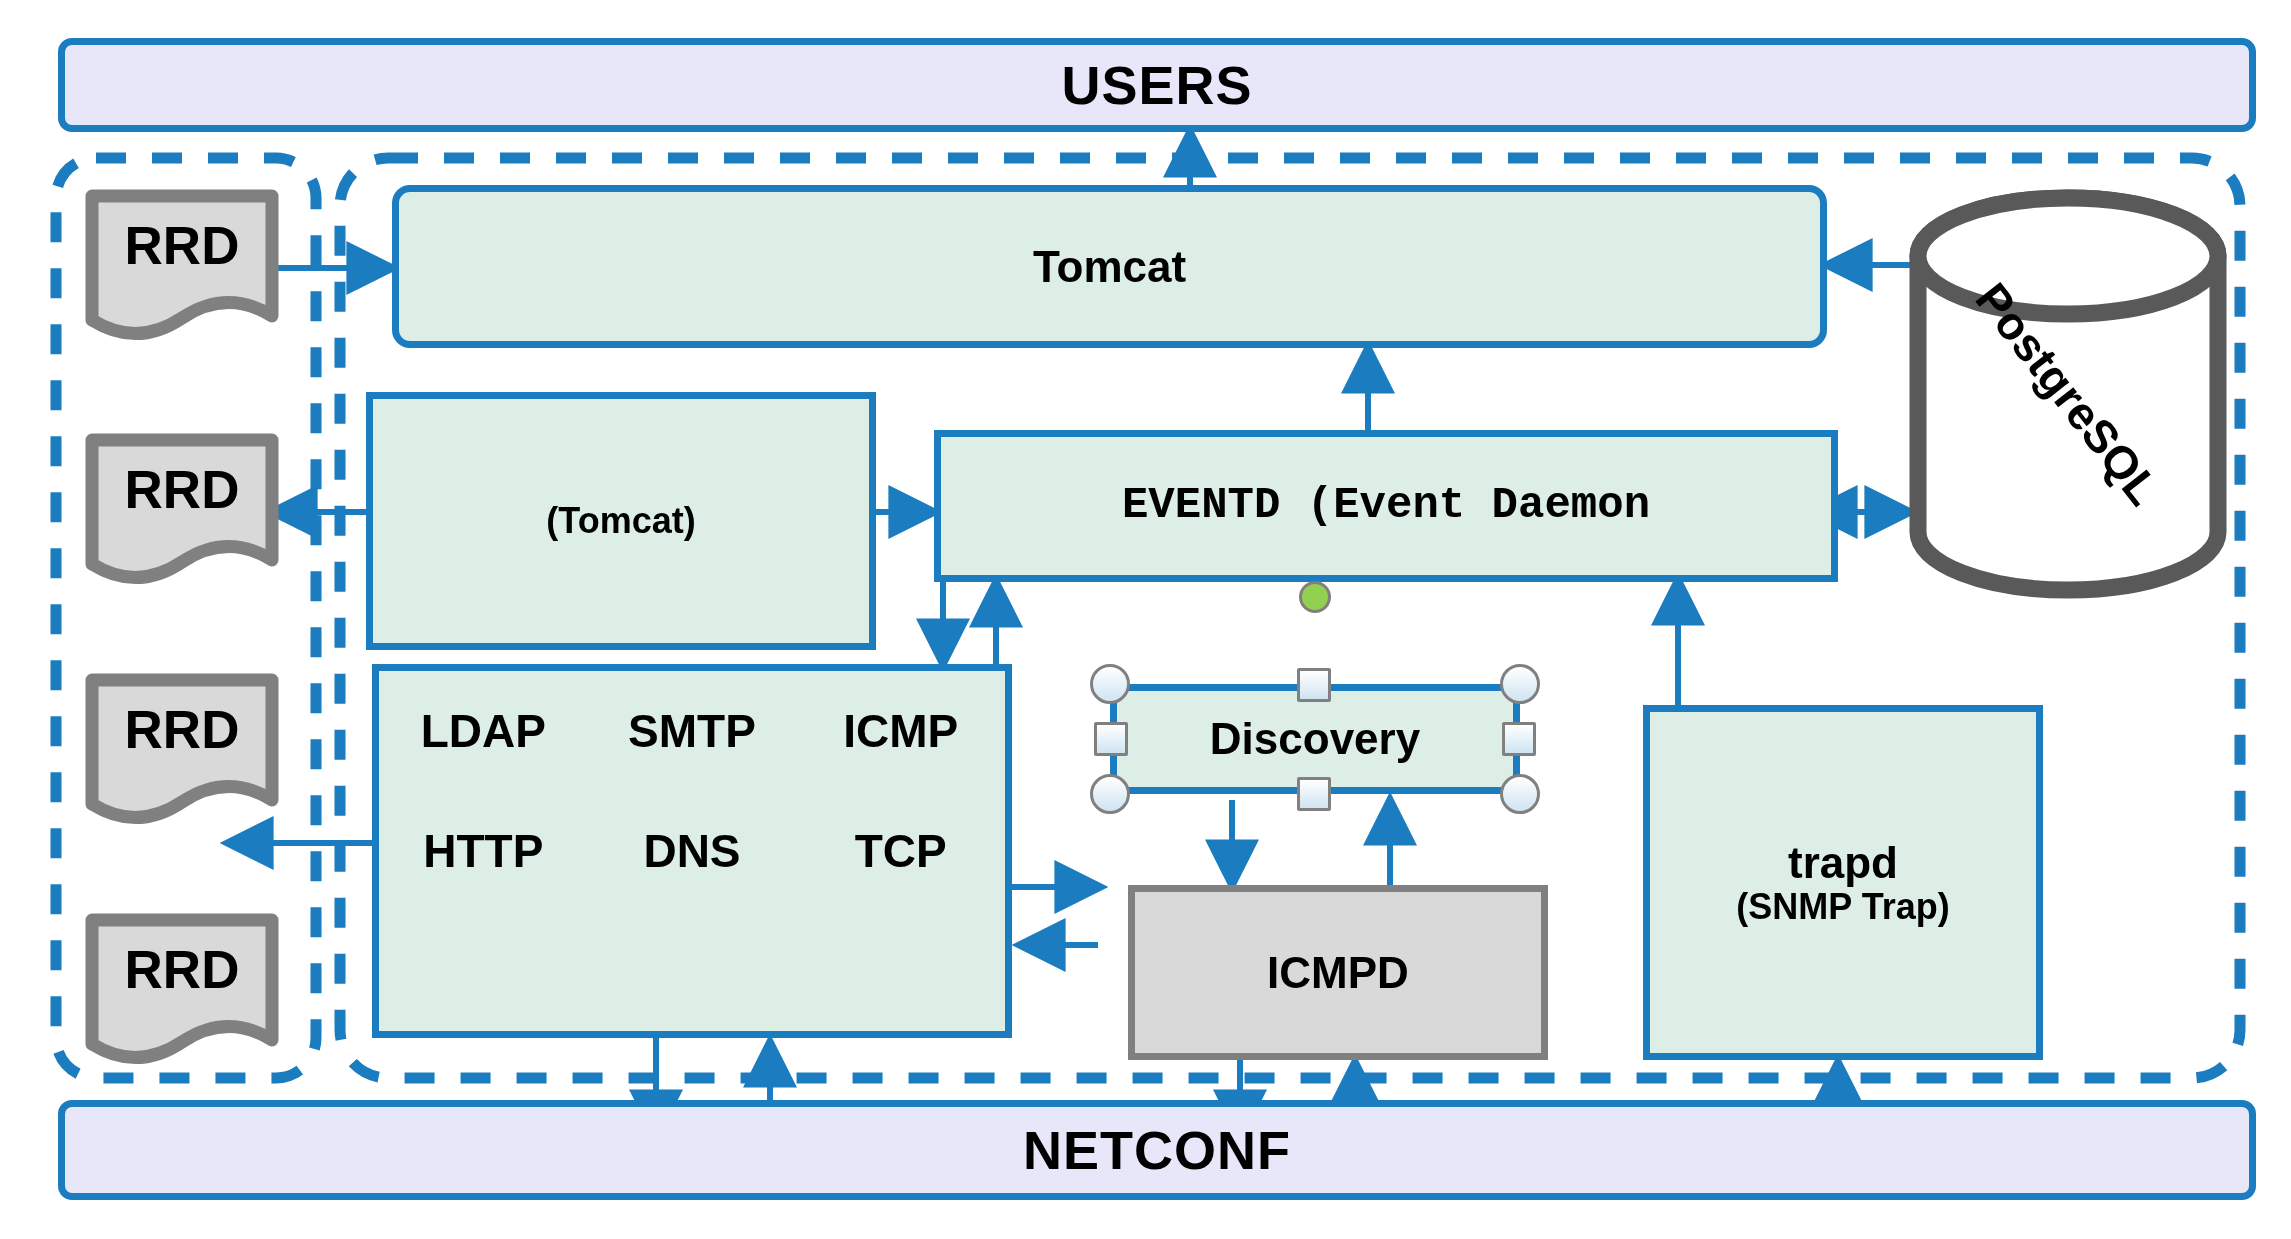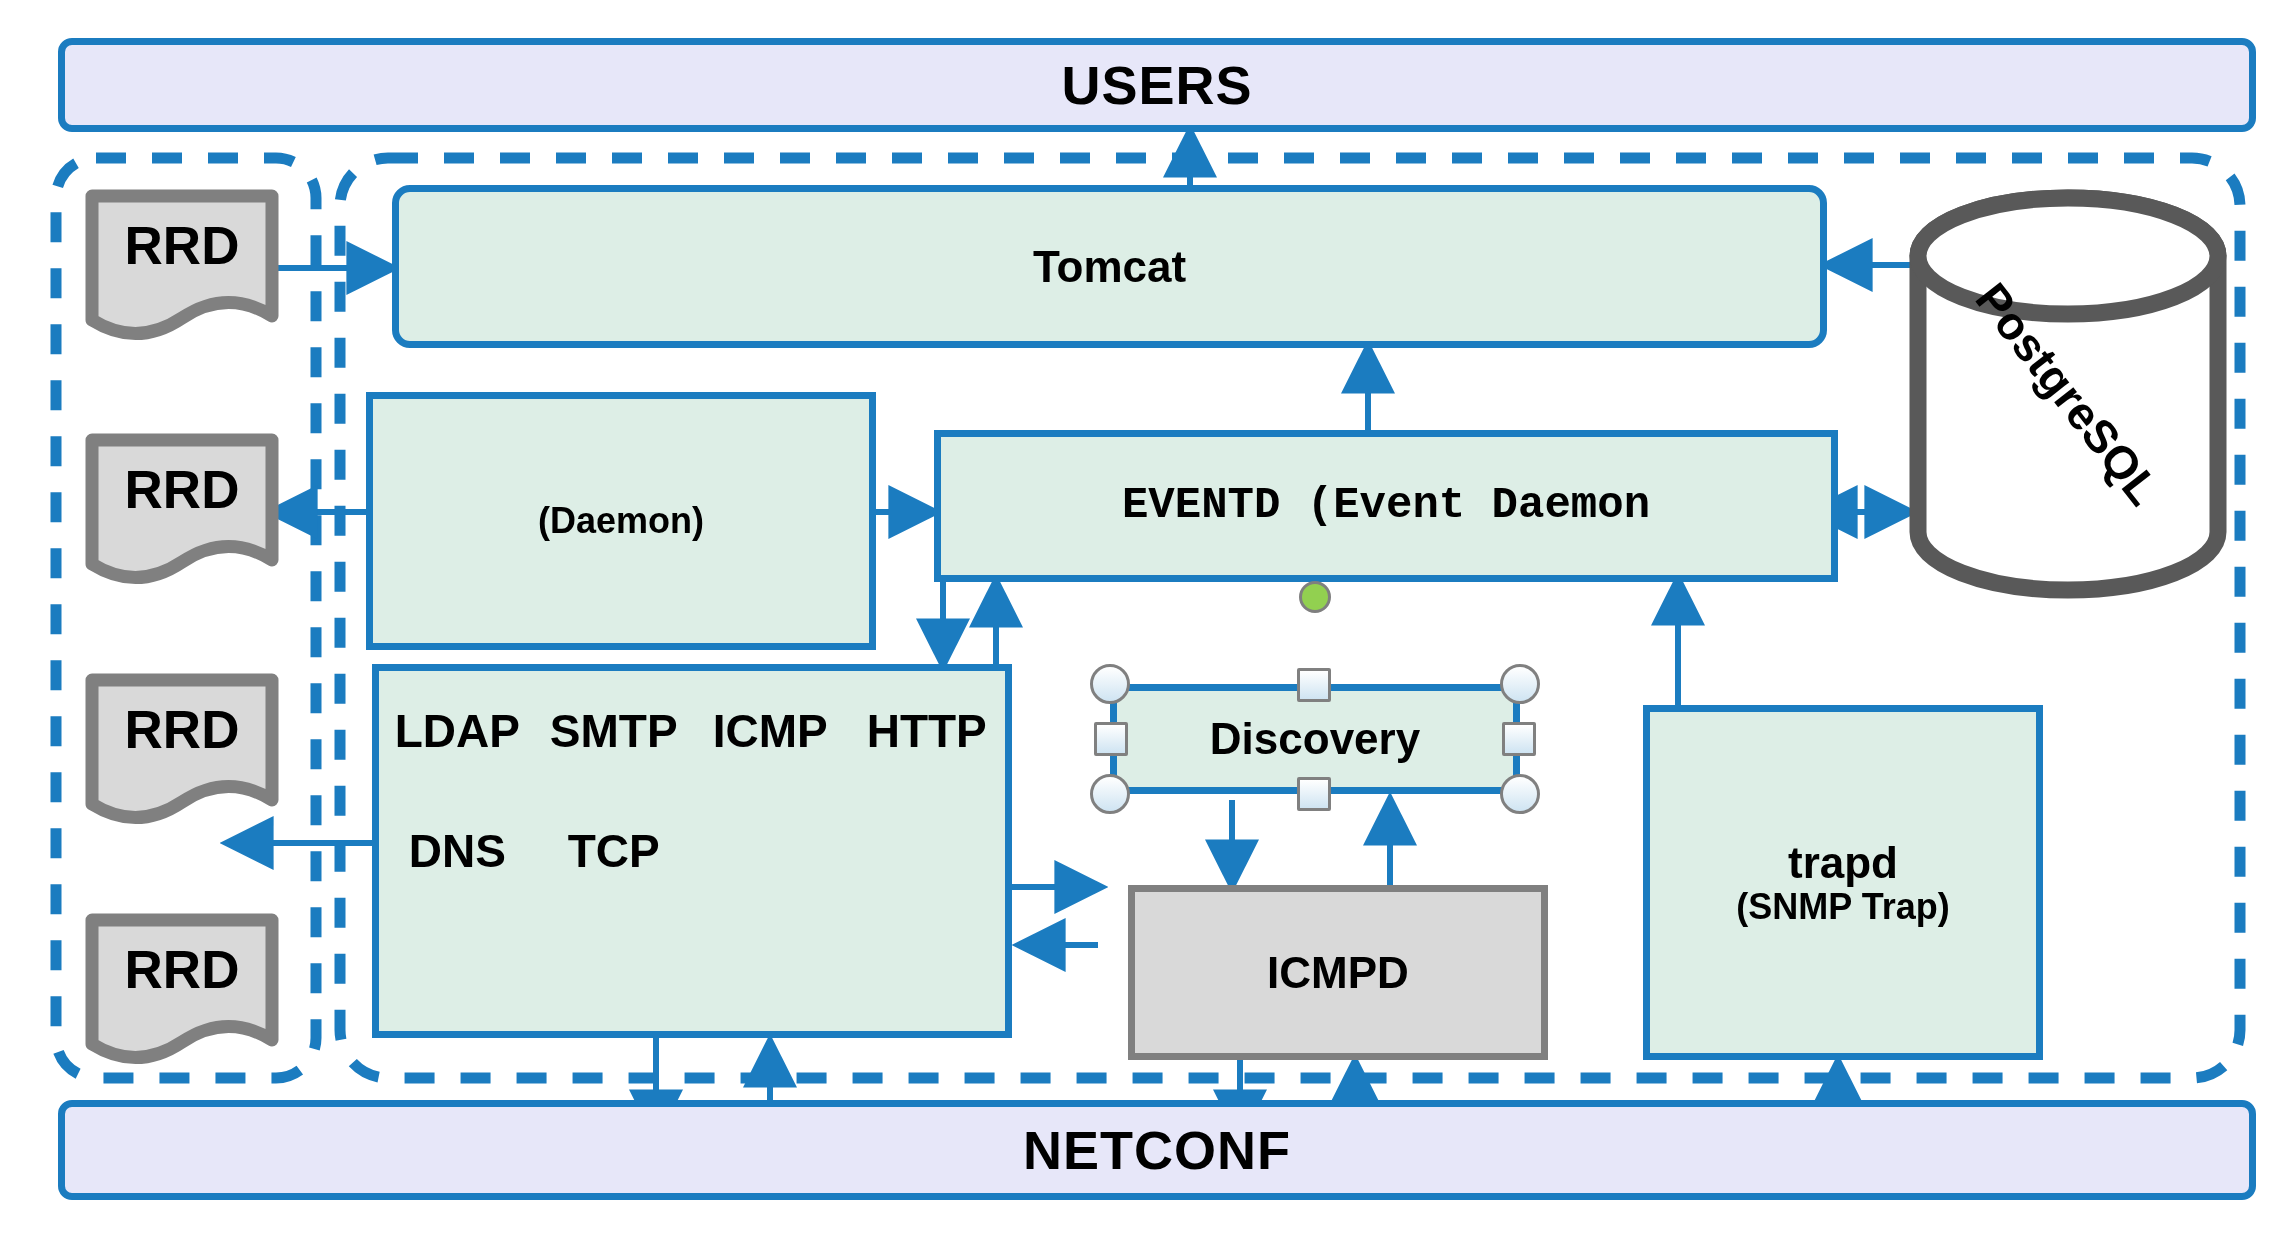--- a/index.html
+++ b/index.html
@@ -63,21 +63,21 @@
     display: block;
     font-size: 36px;
     font-weight: bold;
   }
   .svc-grid {
     position: absolute;
     box-sizing: border-box;
     background: #ddeee6;
     border: 7px solid #1b7cc0;
     display: grid;
-    grid-template-columns: 1fr 1fr 1fr 1fr;
+    grid-template-columns: 1fr 1fr 1fr;
     grid-template-rows: 1fr 1fr 1fr;
     align-items: center;
     justify-items: center;
     font-weight: bold;
     font-size: 46px;
     color: #000;
     z-index: 5;
   }
   .rrd {
     position: absolute;
@@ -234,21 +234,21 @@
 
   <div class="node banner" style="left:58px; top:1100px; width:2198px; height:100px;">
     <span>NETCONF</span>
   </div>
 
   <div class="node greenbox rounded" style="left:392px; top:185px; width:1435px; height:163px;">
     <span>Tomcat</span>
   </div>
 
   <div class="node greenbox" style="left:366px; top:392px; width:510px; height:258px; flex-direction:column;">
-    <span class="sub">(Daemon)</span>
+    <span class="sub">(Tomcat)</span>
   </div>
 
   <div class="node greenbox" style="left:934px; top:430px; width:904px; height:152px;font-family:Liberation Mono, monospace;">
     <span>EVENTD (Event Daemon</span>
   </div>
 
   <div class="svc-grid" style="left:372px; top:664px; width:640px; height:374px;">
     <span>LDAP</span>
     <span>SMTP</span>
     <span>ICMP</span>

